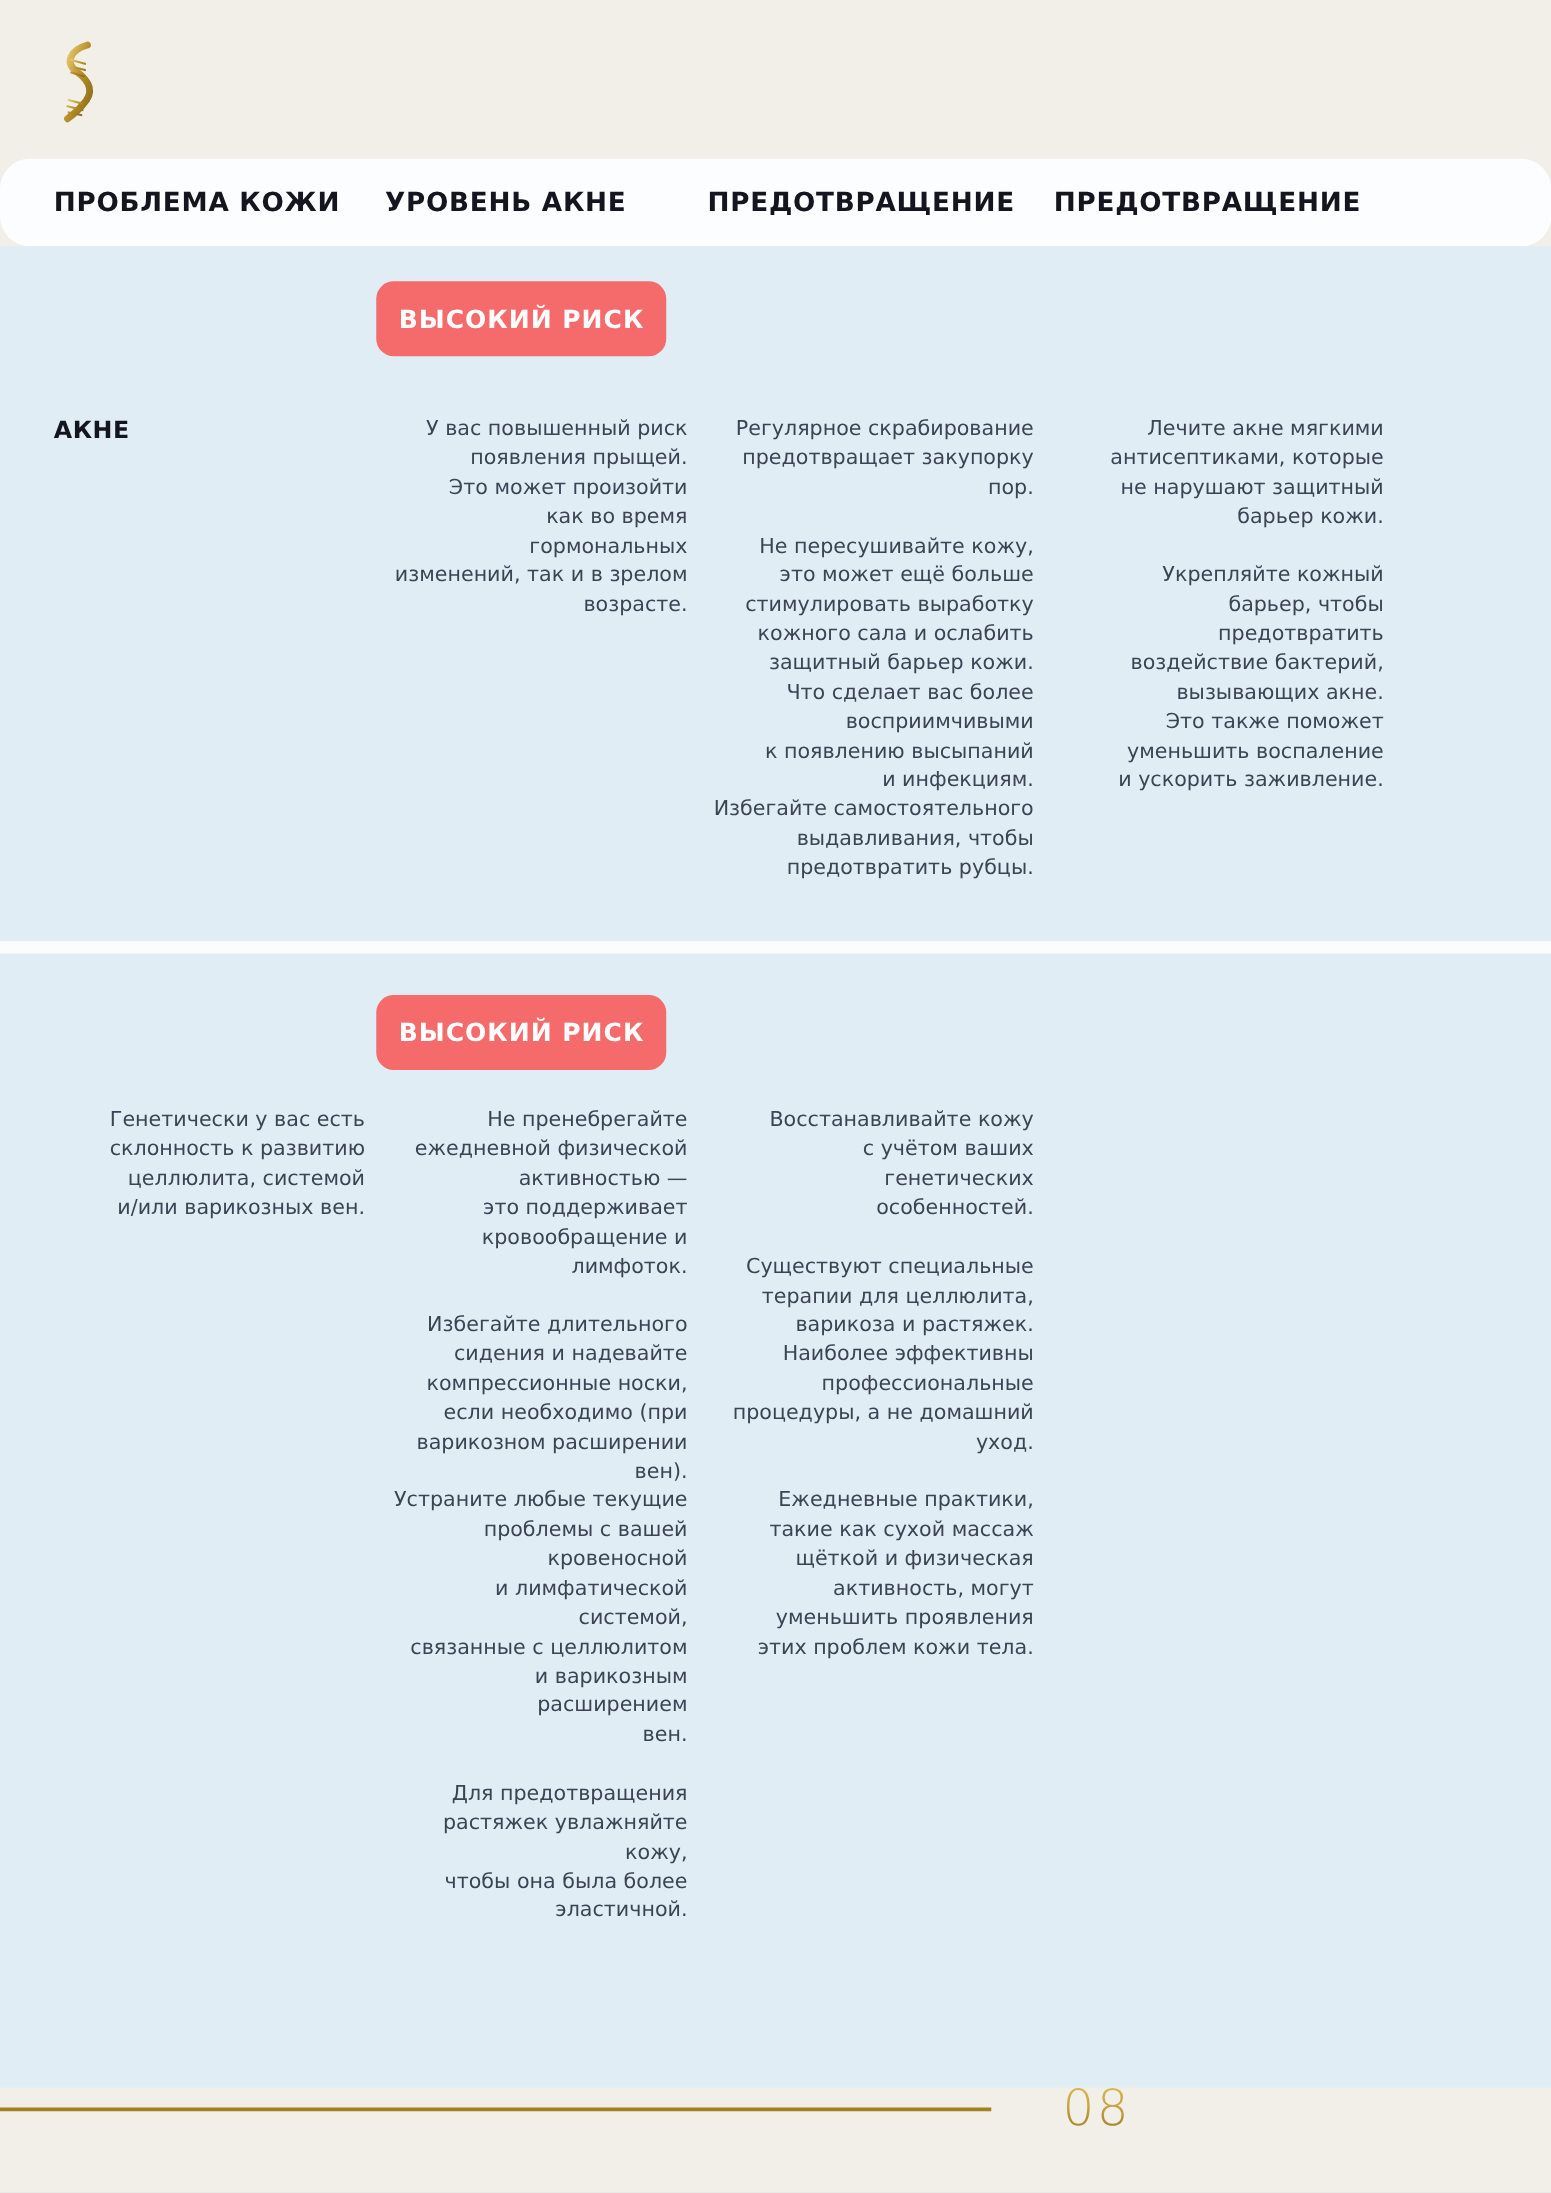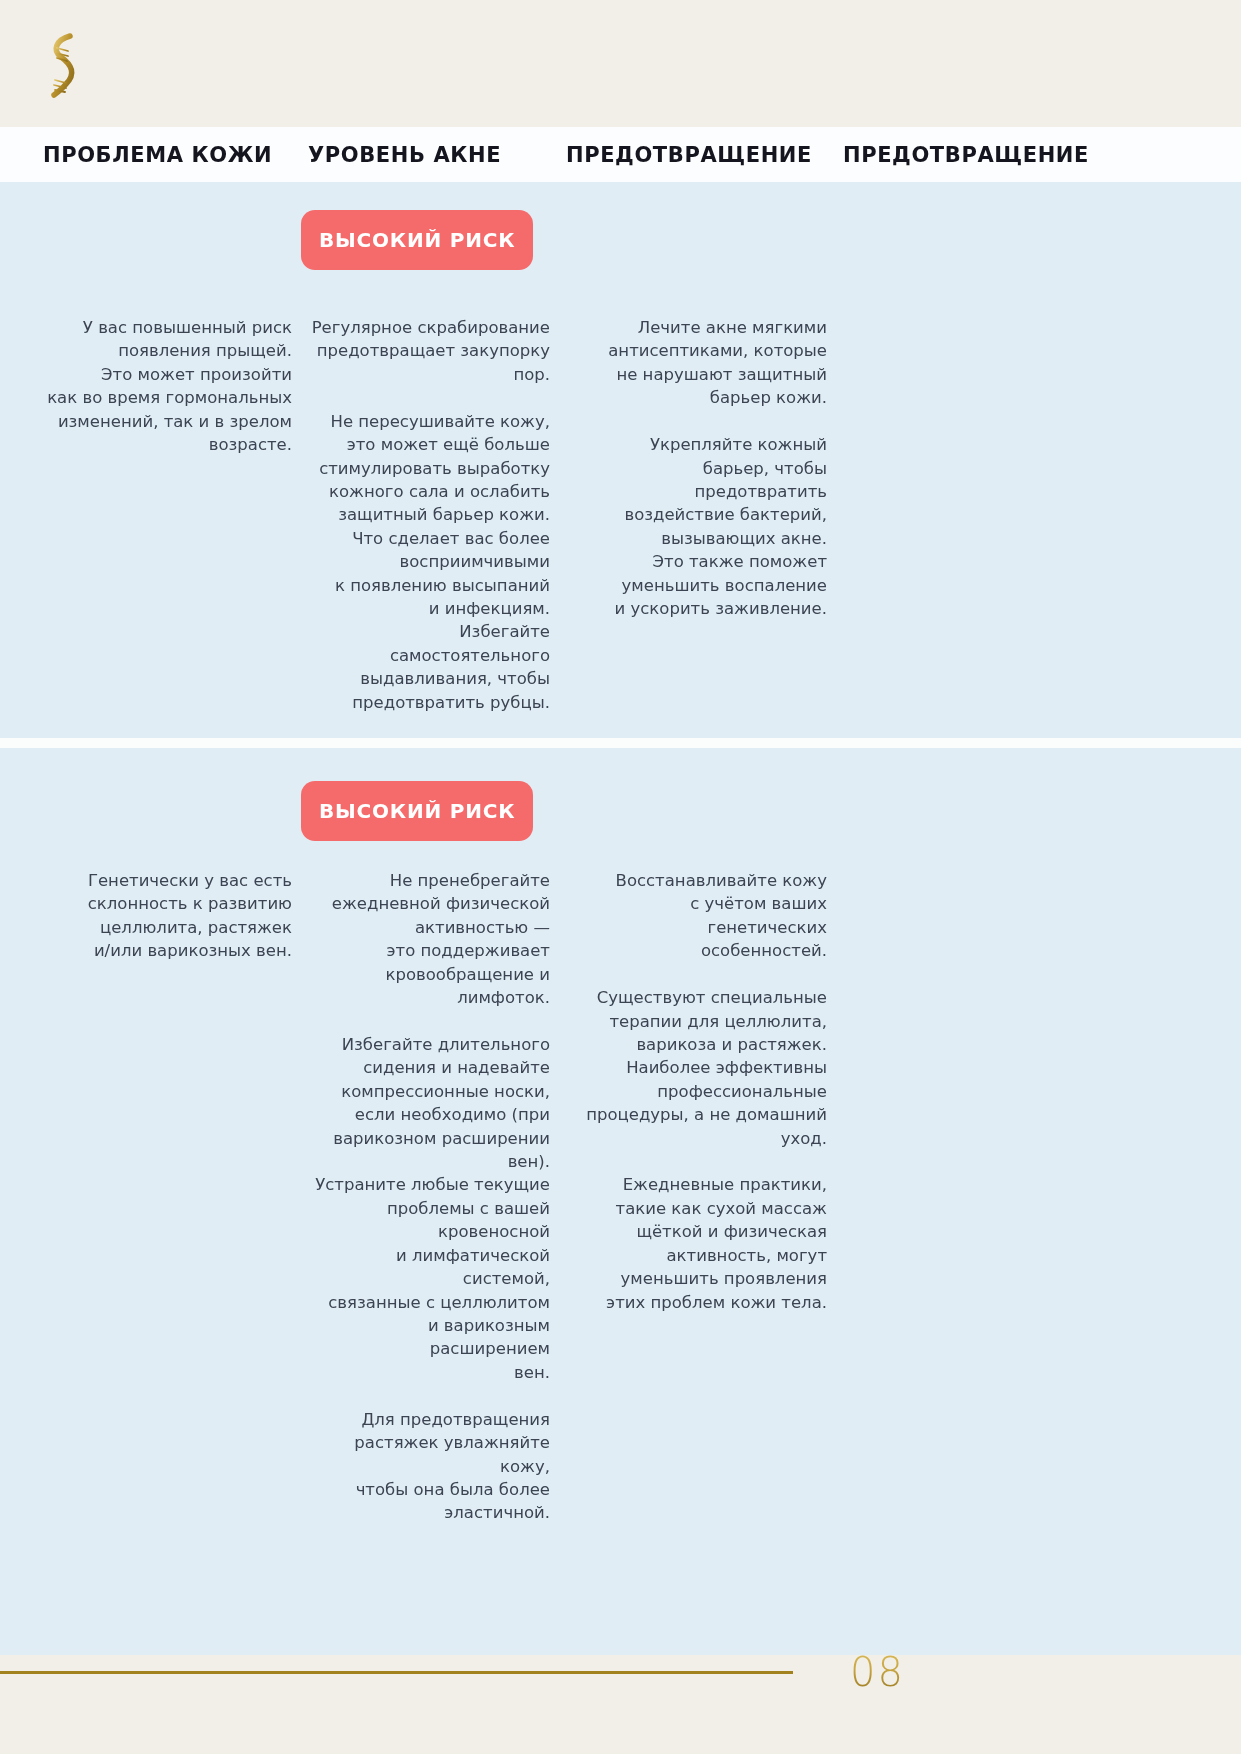--- a/index.html
+++ b/index.html
@@ -28,23 +28,24 @@
   }
   
   .grid {
     display: grid;
     grid-template-columns: 265px 258px 277px 1fr;
     padding-left: 43px;
     padding-right: 118px;
     box-sizing: border-box;
   }
   .col-headers {
-    height: 55px;
+    height: 70px;
     background: #fcfdfe;
     align-items: center;
+    border-radius: 24px;
   }
   .col-header {
     font-size: 21px;
     font-weight: bold;
     color: #15151f;
     letter-spacing: 0.6px;
   }
   
   .risk-section {
     background: #e0edf5;
@@ -144,20 +145,21 @@
   <section class="risk-section section-acne">
     <div class="grid">
       <div></div>
       <div>
         <span class="badge">ВЫСОКИЙ РИСК</span>
       </div>
       <div></div>
       <div></div>
     </div>
     <div class="grid content-row-1">
+      <div class="problem-label">АКНЕ</div>
       <div class="body-text">У вас повышенный риск
 появления прыщей.
 Это может произойти
 как во время гормональных
 изменений, так и в зрелом
 возрасте.</div>
       <div class="body-text">Регулярное скрабирование
 предотвращает закупорку
 пор.
 
@@ -196,21 +198,21 @@
       <div></div>
       <div>
         <span class="badge">ВЫСОКИЙ РИСК</span>
       </div>
       <div></div>
       <div></div>
     </div>
     <div class="grid content-row-2">
       <div class="body-text">Генетически у вас есть
 склонность к развитию
-целлюлита, растяжек
+целлюлита, системой
 и/или варикозных вен.</div>
       <div class="body-text">Не пренебрегайте
 ежедневной физической
 активностью —
 это поддерживает
 кровообращение и лимфоток.
 
 Избегайте длительного
 сидения и надевайте
 компрессионные носки,

